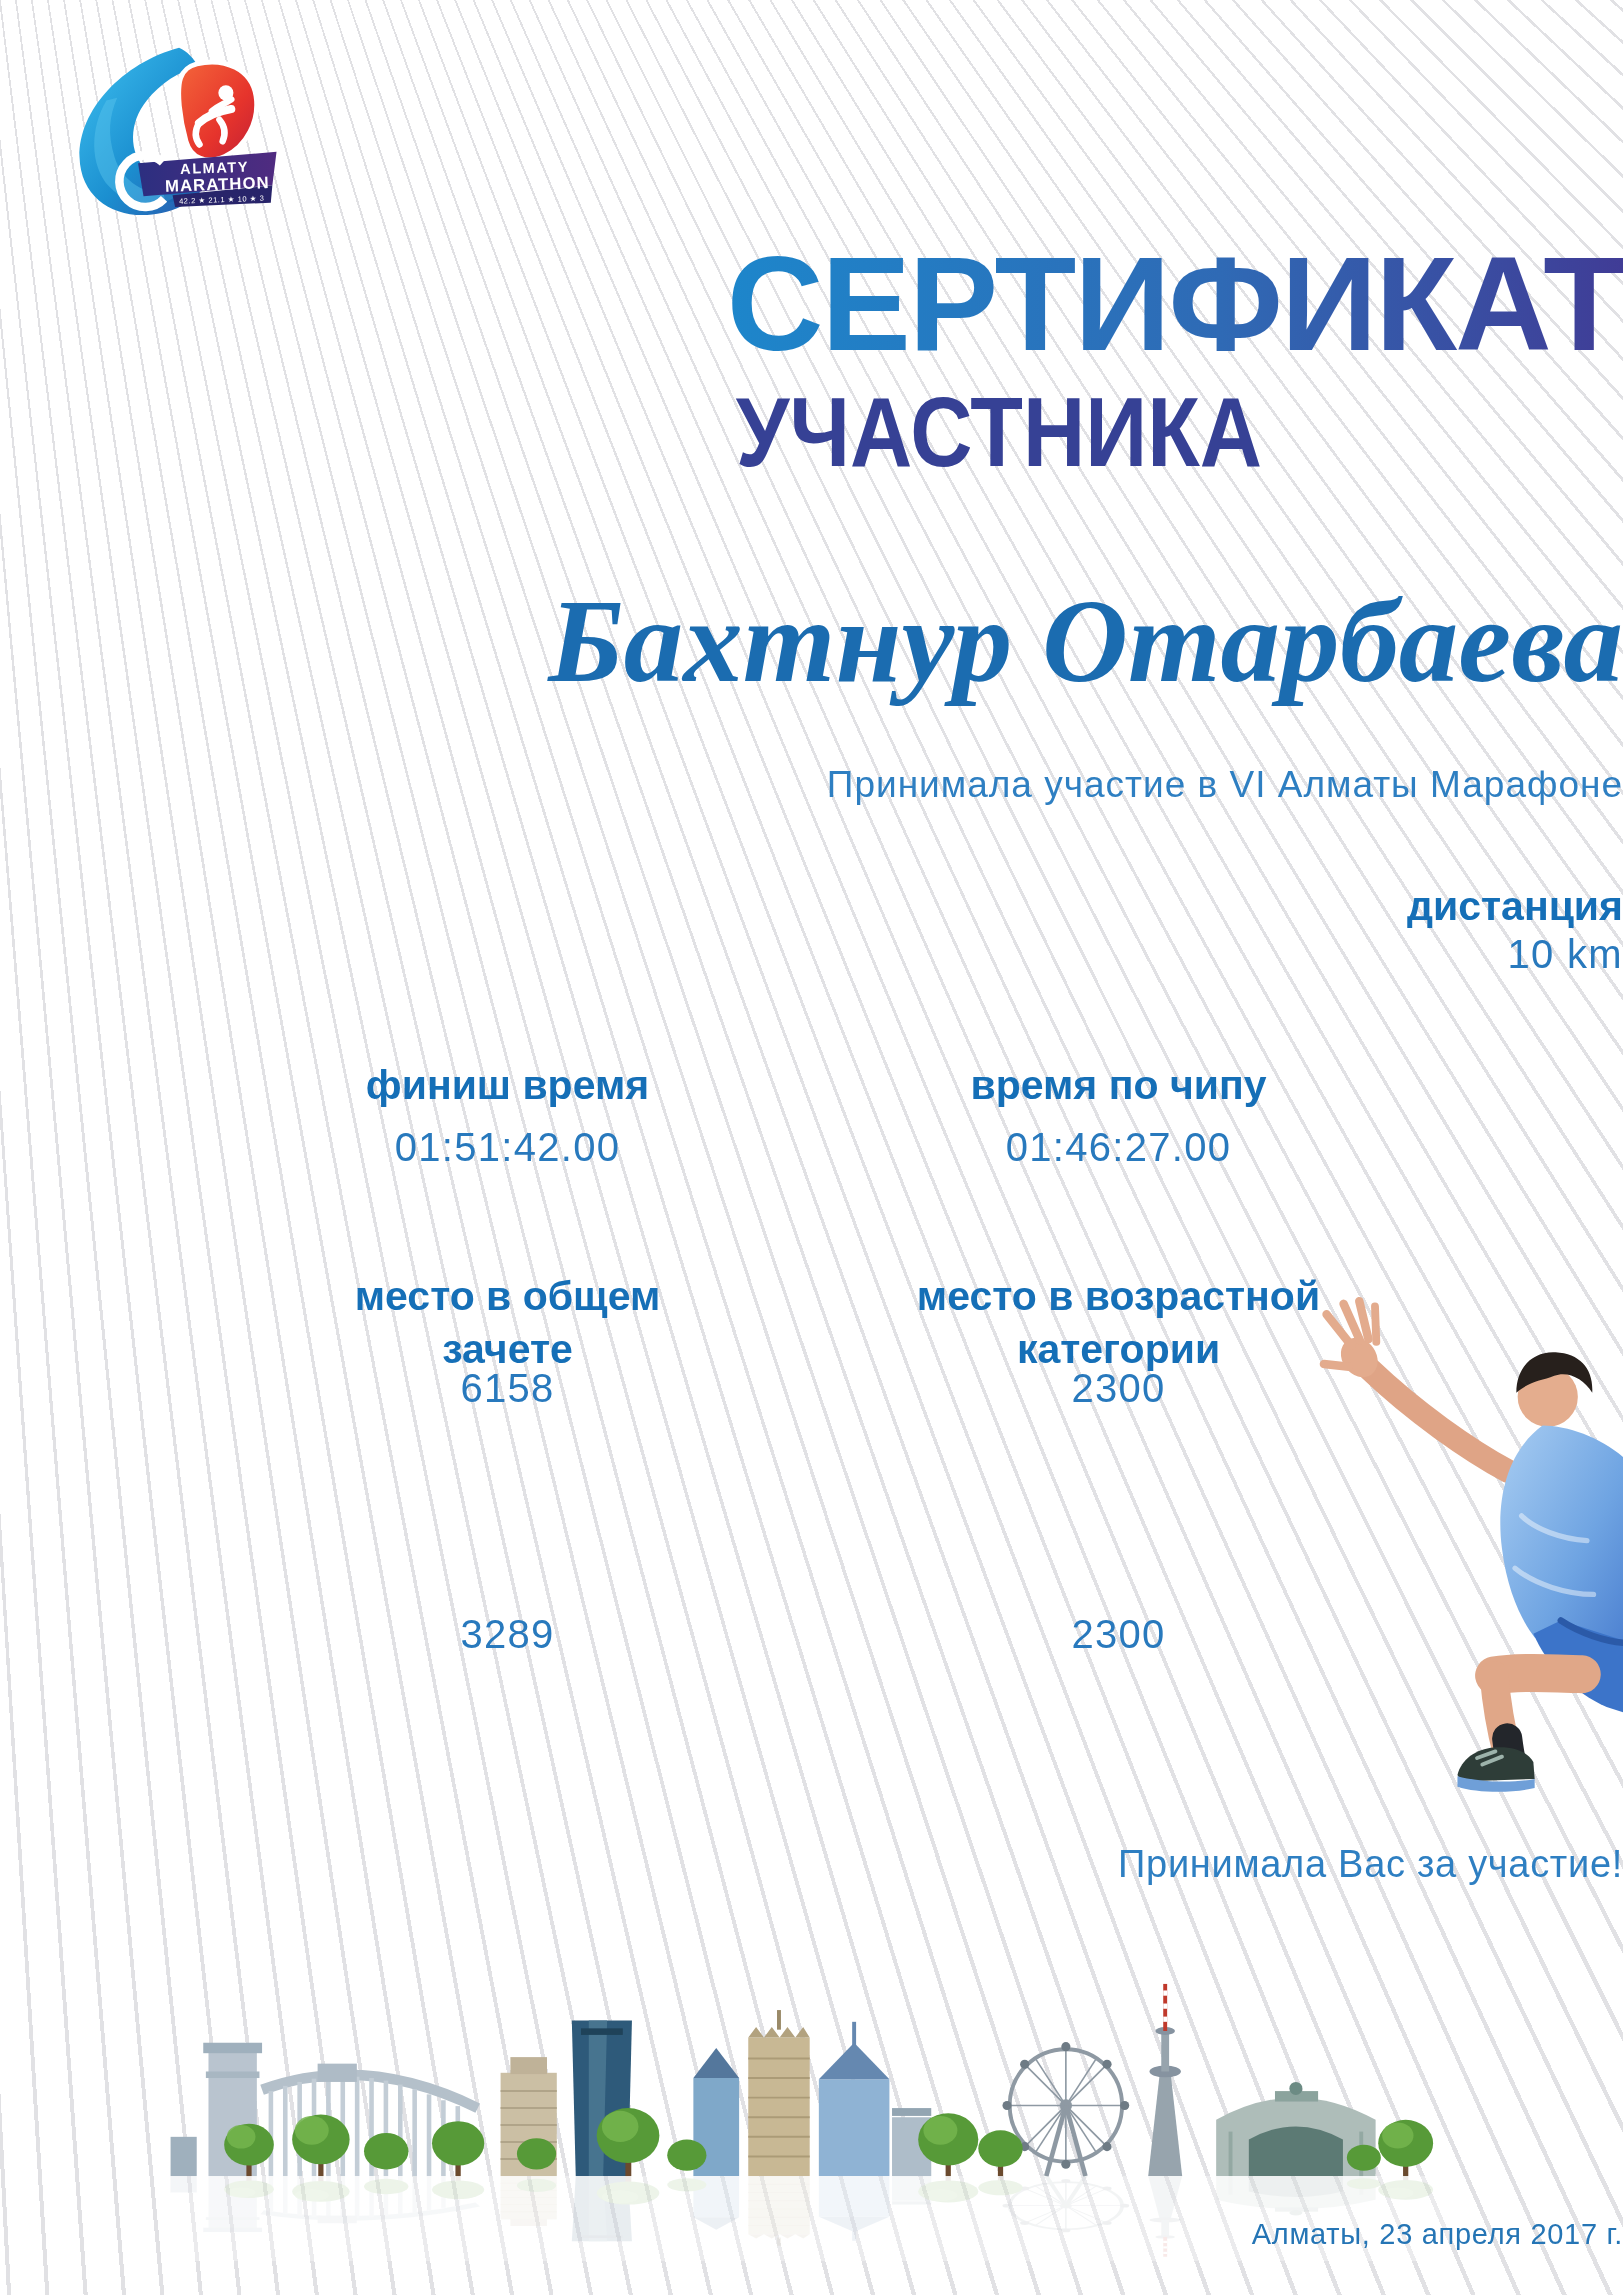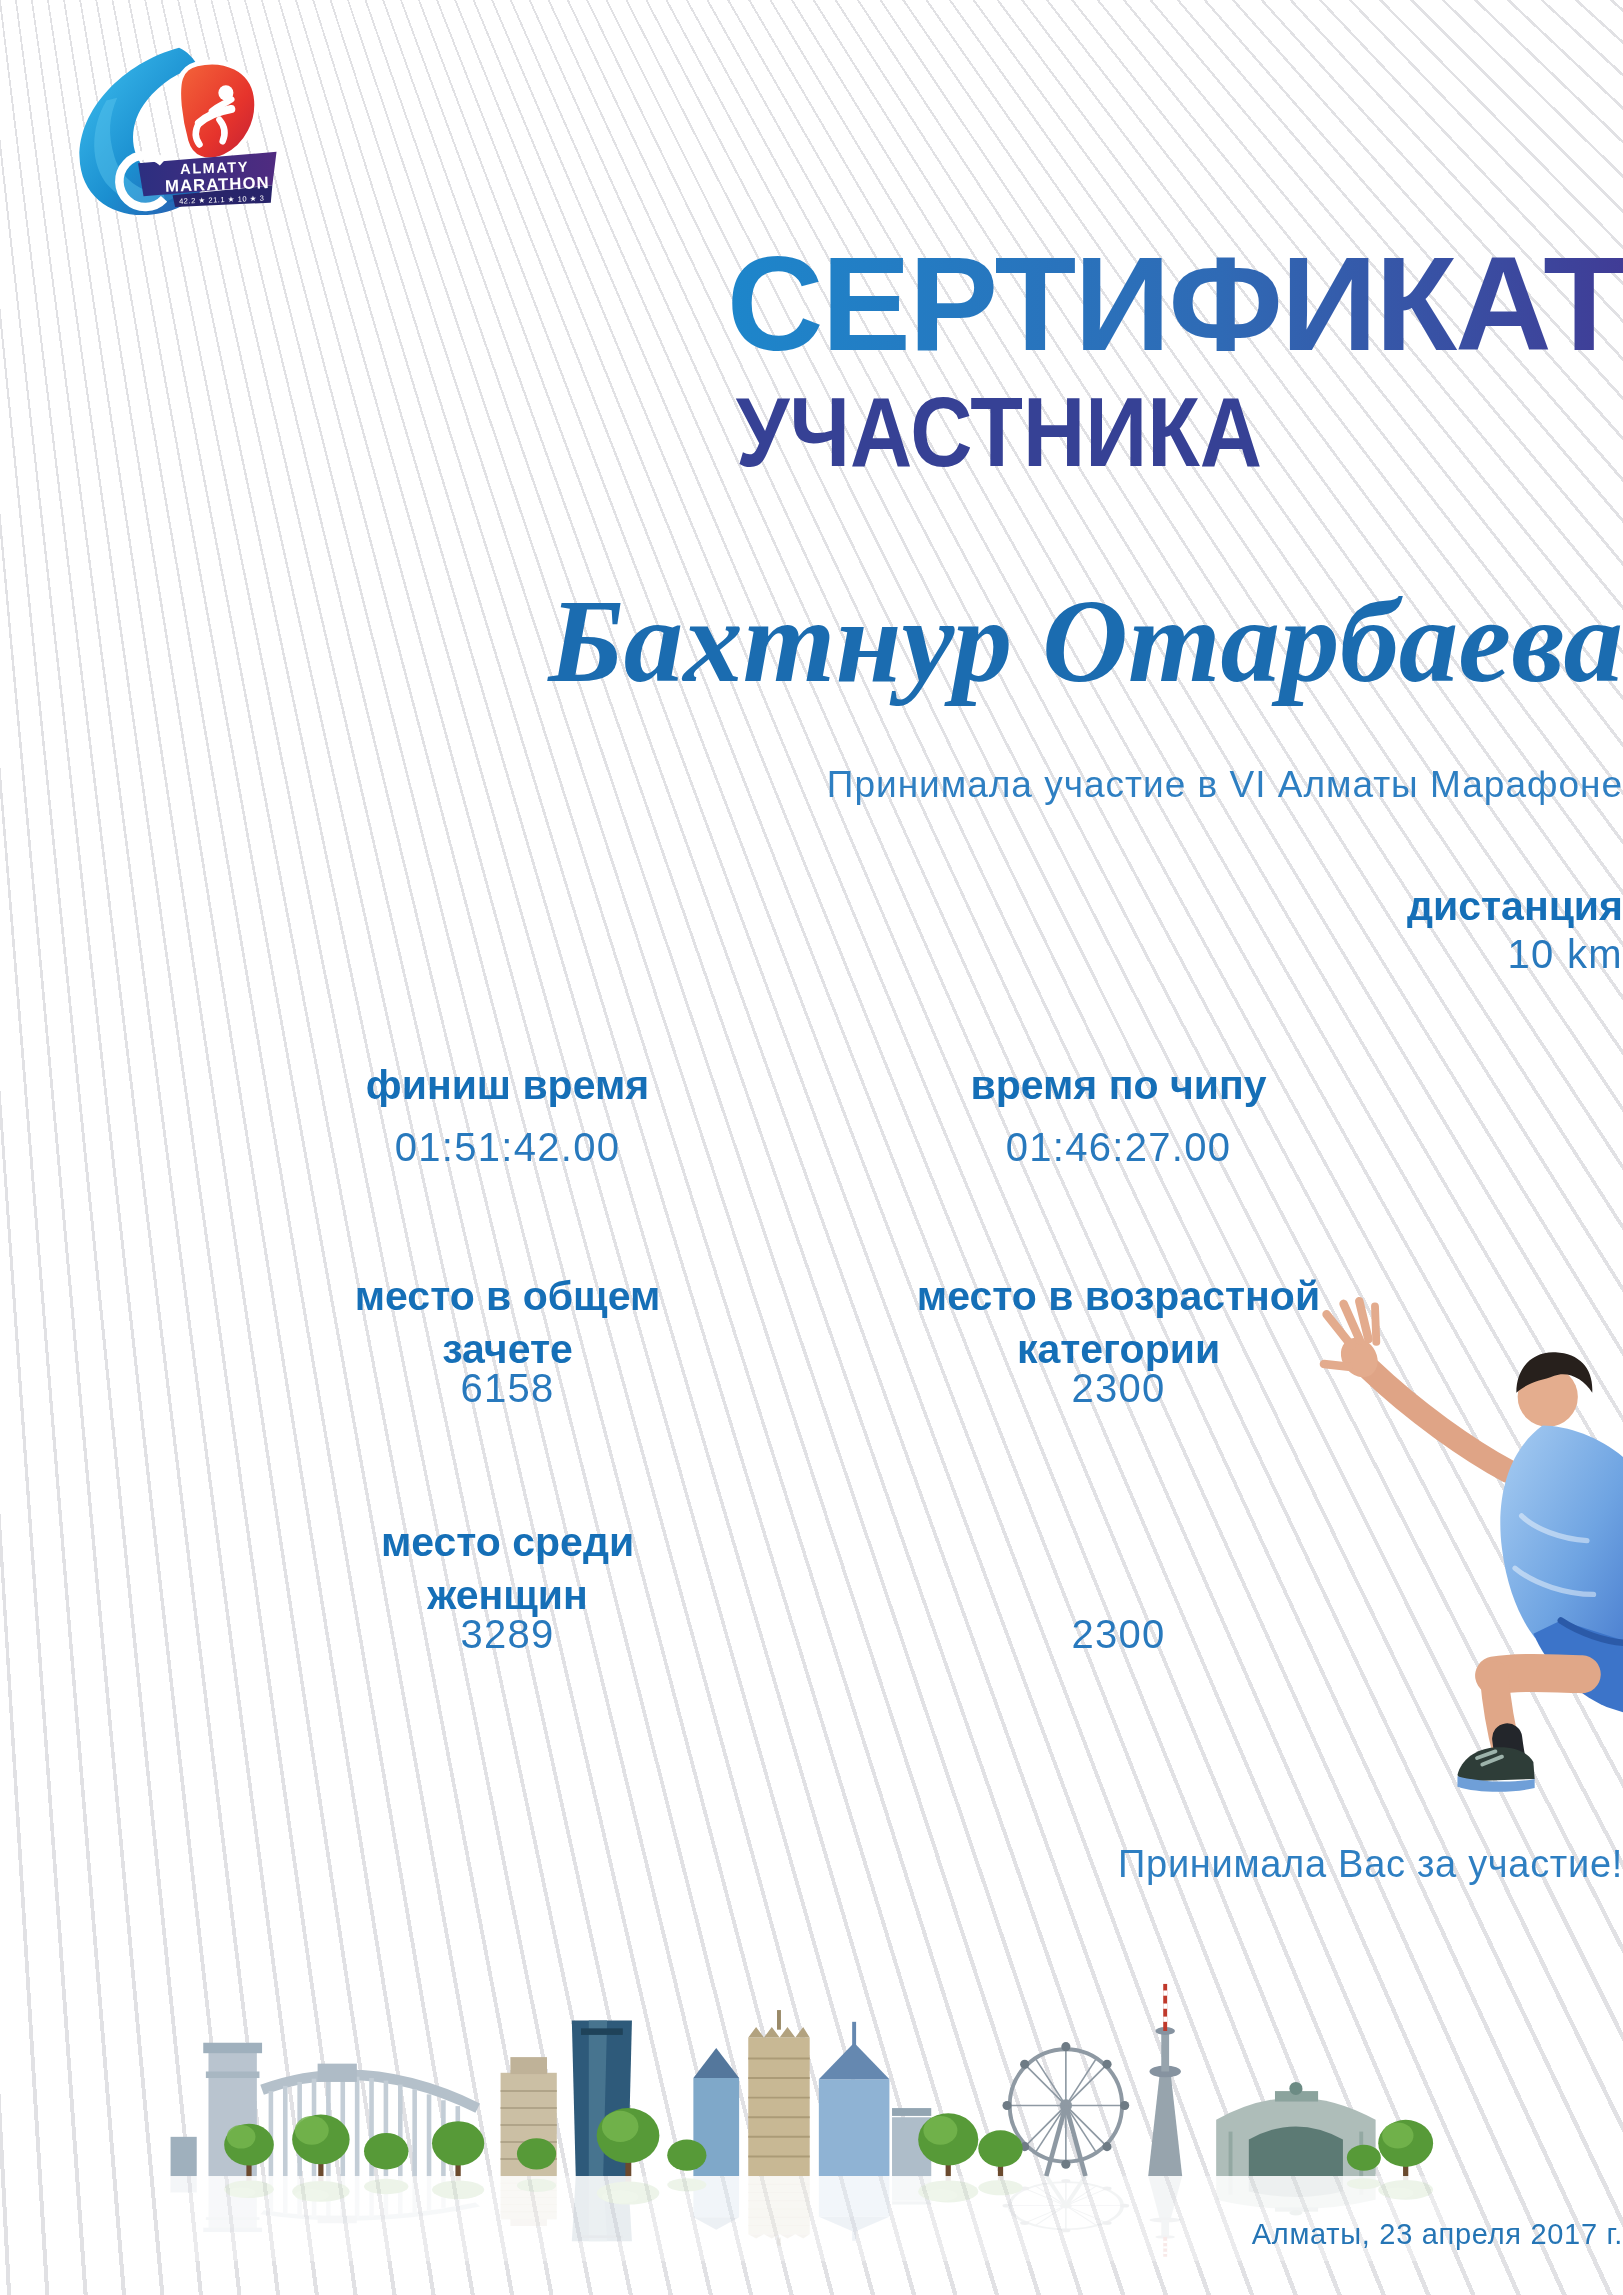--- a/index.html
+++ b/index.html
@@ -136,21 +136,20 @@
   <div class="abs lbl col-r row1l">время по чипу</div>
   <div class="abs lbl col-l row1l">финиш время</div>
   <div class="abs val col-l row1v">01:51:42.00</div>
   <div class="abs val col-r row1v">01:46:27.00</div>
 
   <div class="abs lbl col-l row2l"><span class="w w500">место в общем зачете</span></div>
   <div class="abs lbl col-r row2l"><span class="w w660">место в возрастной категории</span></div>
   <div class="abs val col-l row2v">6158</div>
   <div class="abs val col-r row2v">2300</div>
 
-  <div class="abs lbl col-l row3l"><span class="w w470">место среди женщин</span></div>
   <div class="abs val col-l row3v">3289</div>
   <div class="abs val col-r row3v">2300</div>
 
   <div class="abs ctr thanks">Принимала Вас за участие!</div>
 
   <svg class="abs runner" viewBox="0 0 515 845">
     <defs>
       <linearGradient id="gShirt" x1="0" y1="0" x2="1" y2="1">
         <stop offset="0" stop-color="#a8cdf2"></stop>
           <stop offset="0.6" stop-color="#6fa4e2"></stop>

